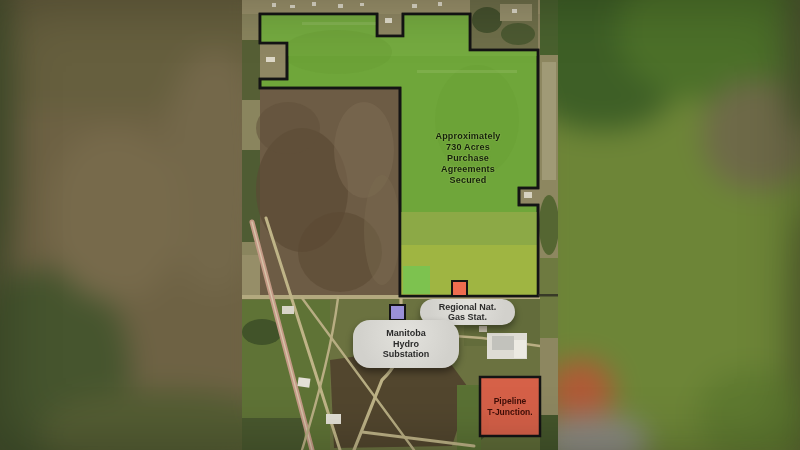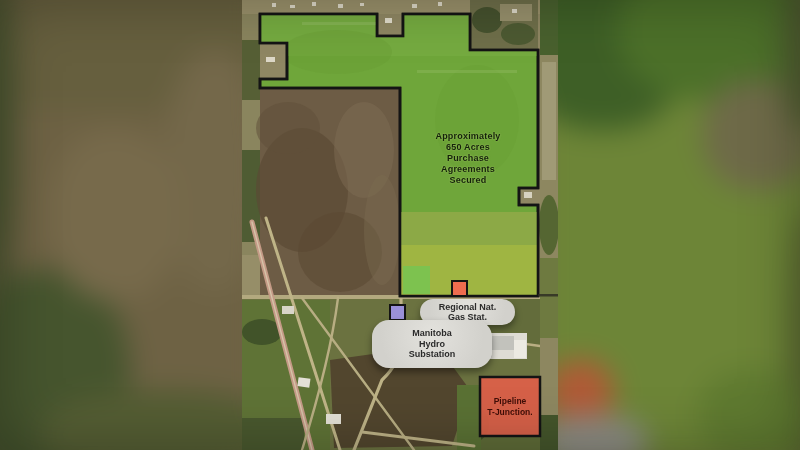--- a/index.html
+++ b/index.html
@@ -19,21 +19,21 @@
   .map svg{position:absolute;left:0;top:0;}
 
   .overlay{position:absolute;white-space:pre-line;text-align:center;}
   .acres{left:160px;top:131px;width:132px;font-size:9px;line-height:11px;font-weight:bold;
          color:#14210a;text-shadow:0 0 2px rgba(205,228,140,.55);letter-spacing:.2px;}
   .bubble{background:radial-gradient(circle at 50% 30%, #e3e2dd 0%, #d2d1cc 75%);
           border-radius:17px;box-shadow:0 4px 7px rgba(0,0,0,.4);
           font-size:9px;line-height:10.5px;font-weight:bold;color:#2b2b2b;
           display:flex;align-items:center;justify-content:center;padding:4px 2px;box-sizing:border-box;}
   .bubble-gas{left:178px;top:299px;width:95px;height:26px;}
-  .bubble-hydro{left:111px;top:320px;width:120px;height:48px;margin-left:19px;}
+  .bubble-hydro{left:111px;top:320px;width:106px;height:48px;}
   .pipeline-label{left:238px;top:377px;width:60px;height:59px;display:flex;align-items:center;justify-content:center;
           font-size:8.5px;line-height:10.5px;font-weight:bold;color:#3f0e07;}
 </style>
 </head>
 <body>
 
 <div class="stage">
 
   <div class="bg-side bg-left">
     <div class="blurwrap">
@@ -158,21 +158,21 @@
       <path d="M18 14 L135 14 L135 36 L161 36 L161 14 L228 14 L228 50 L296 50 L296 188 L277 188 L277 205 L296 205 L296 296 L158 296 L158 88 L18 88 L18 79 L45 79 L45 43 L18 43 Z" fill="none" stroke="#141414" stroke-width="2.6" stroke-linejoin="miter"></path>
       <rect x="296" y="294" width="20" height="2.5" fill="#2b2b20" opacity=".8"></rect>
 
       <rect x="210" y="281" width="15" height="15" stroke="#141414" stroke-width="2" fill="#ee6c4f"></rect>
       <rect x="148" y="305" width="15" height="15" stroke="#141414" stroke-width="2" fill="#9a90d8"></rect>
 
       <rect x="238" y="377" width="60" height="59" fill-opacity=".93" stroke="#141414" stroke-width="2.5" fill="#df6049"></rect>
     </svg>
 
     <div class="overlay acres">Approximately
-650 Acres
+730 Acres
 Purchase
 Agreements
 Secured</div>
     <div class="overlay bubble bubble-gas">Regional Nat.
 Gas Stat.</div>
     <div class="overlay bubble bubble-hydro">Manitoba
 Hydro
 Substation</div>
     <div class="overlay pipeline-label">Pipeline
 T-Junction.</div>

